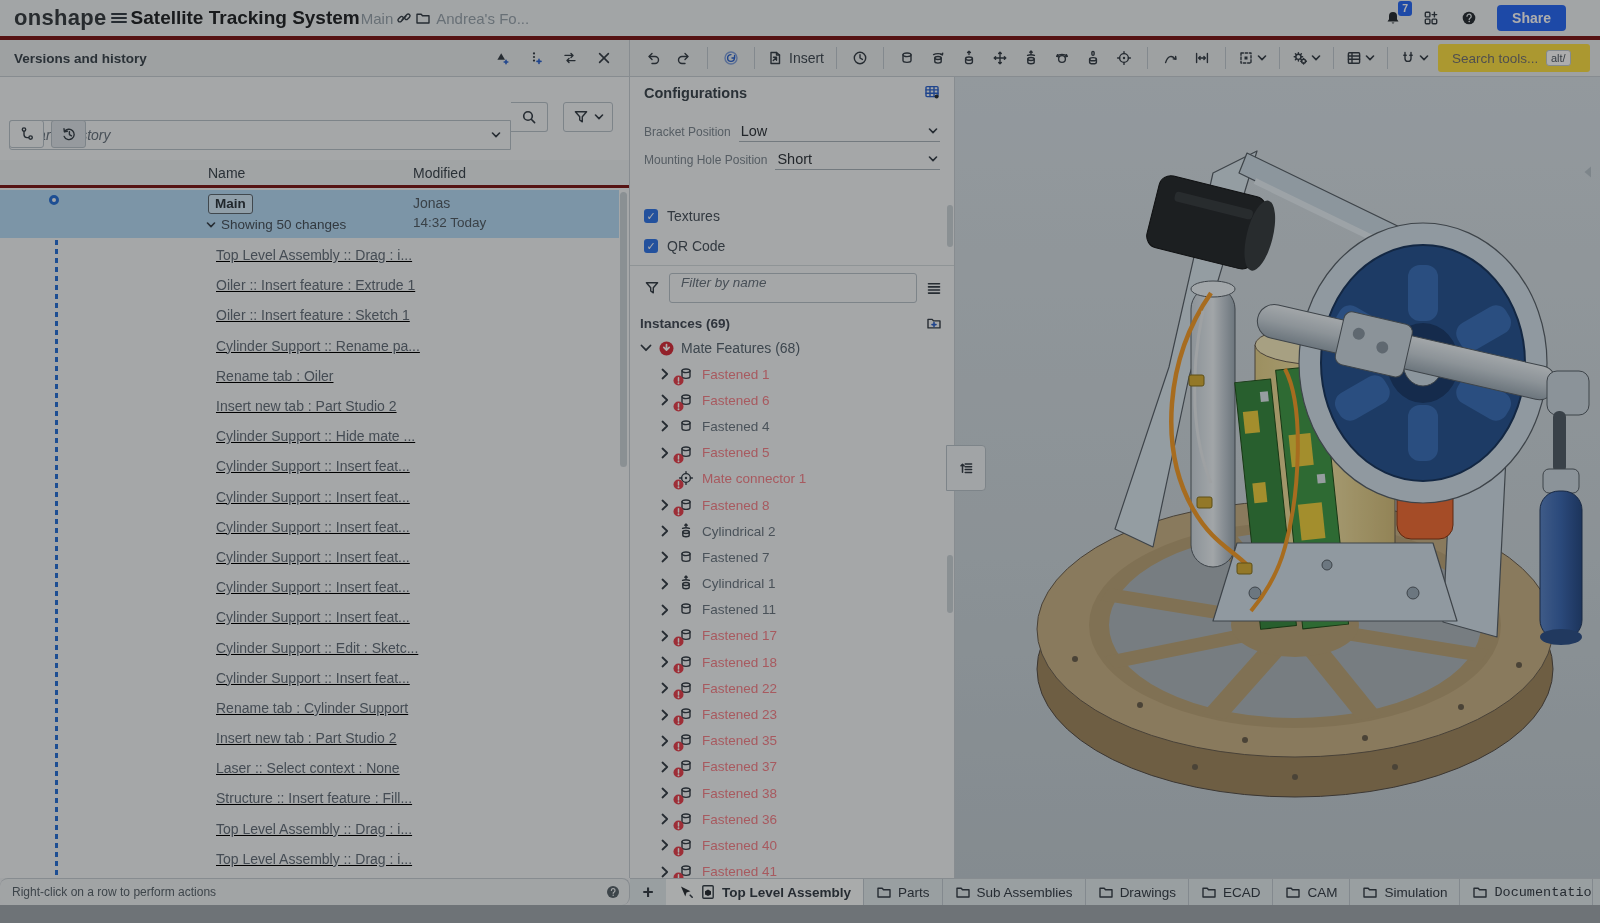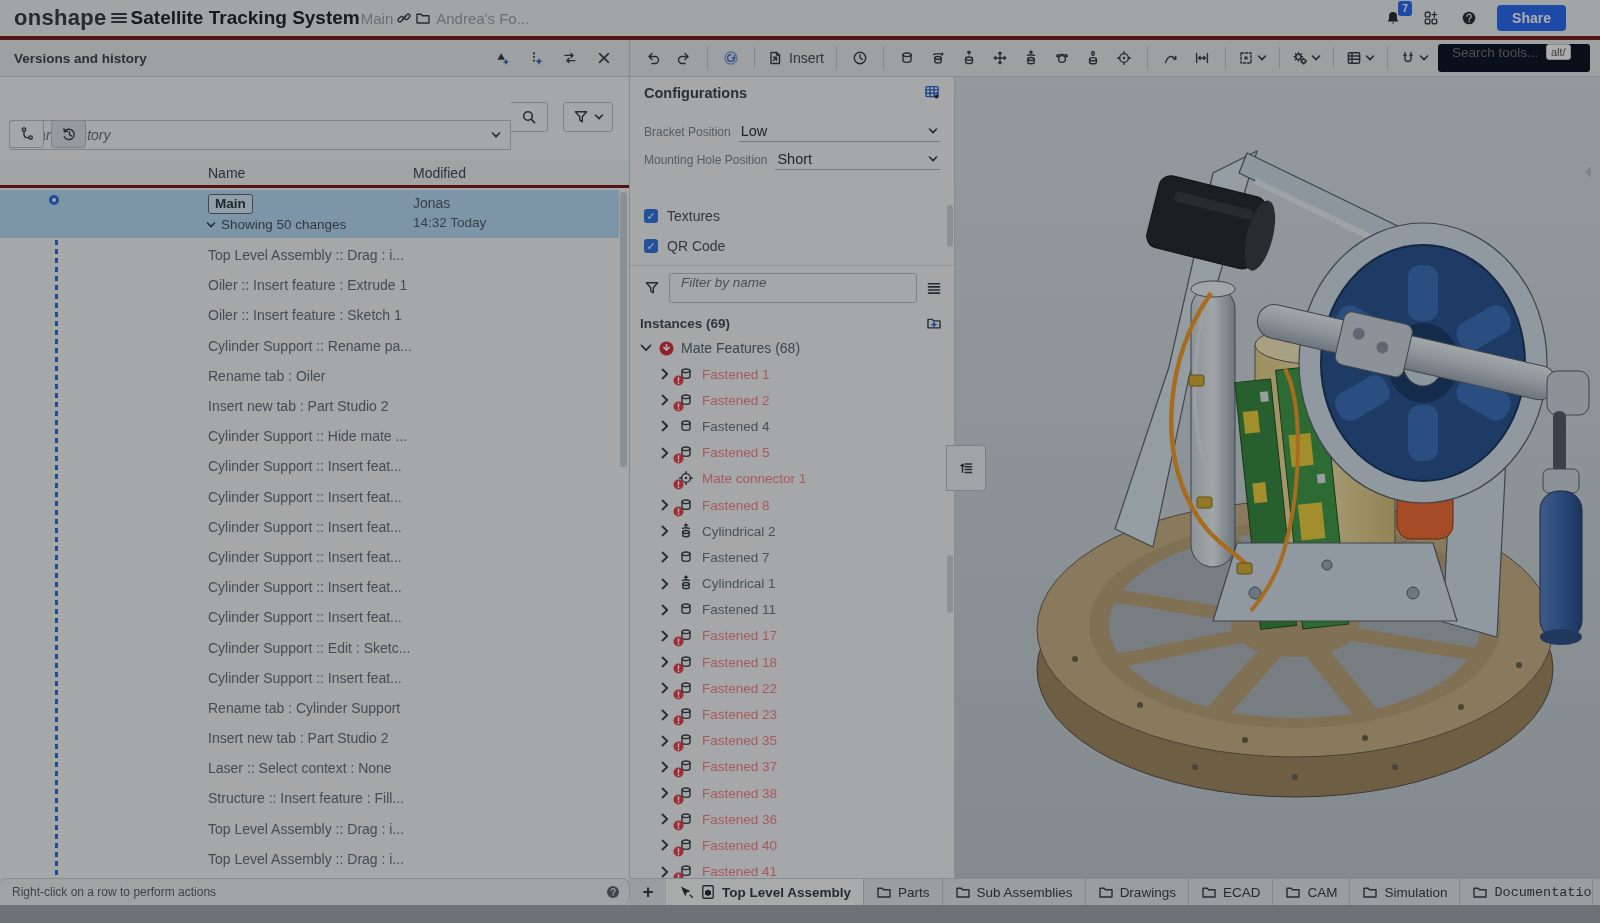--- a/index.html
+++ b/index.html
@@ -24,21 +24,21 @@
 
   
   .toolrow{height:37px;display:flex;background:#e9edef;border-bottom:1px solid #c7cfd4;}
   .vh-head{width:630px;flex:none;display:flex;align-items:center;padding:0 12px 0 14px;border-right:1px solid #c7cfd4;}
   .vh-title{font-size:13.5px;font-weight:700;color:#3f4951;}
   .vh-icons{margin-left:auto;display:flex;gap:8px;align-items:center;}
   .tbtn{min-width:26px;height:28px;display:inline-flex;align-items:center;justify-content:center;background:none;border:none;gap:3px;padding:0 2px;cursor:pointer;}
   .doc-toolbar{flex:1;display:flex;align-items:center;gap:5px;padding:0 10px;overflow:hidden;}
   .tsep{width:1px;height:22px;background:#c2cbd1;margin:0 5px;flex:none;}
   .tlabel{font-size:14px;color:#434d56;margin-left:3px;}
-  .search-tools{margin-left:auto;display:flex;align-items:flex-start;background:#0f172a;height:28px;padding:0 6px 0 12px;border-radius:3px;flex:none;width:152px;}
+  .search-tools{margin-left:auto;display:flex;align-items:center;background:#fde047;height:28px;padding:0 6px 0 12px;border-radius:3px;flex:none;width:152px;}
   .search-tools input{border:none;background:none;width:96px;font-size:13.5px;color:#6b7681;outline:none;font-family:inherit;}
   .key{background:#fff;border:1px solid #c3ccd2;border-radius:3px;font-size:11px;color:#525c65;padding:1px 4px;white-space:nowrap;}
 
   
   .content{position:relative;display:flex;height:801px;}
 
   
   .left-panel{position:relative;width:630px;flex:none;background:#f3f6f8;border-right:1px solid #c7cfd4;overflow:hidden;}
   .searchrow{position:absolute;top:7px;left:9px;display:flex;align-items:center;}
   .srch-input{width:502px;height:30px;border:1px solid #b9c3ca;border-radius:3px 0 0 3px;display:flex;align-items:center;padding:0 9px;background:#f3f6f8;margin-top:36px;}
@@ -53,21 +53,21 @@
   .col-name{position:absolute;left:208px;top:5px;}
   .col-mod{position:absolute;left:413px;top:5px;}
   .timeline{position:absolute;left:55px;top:136px;bottom:0;width:3px;background:repeating-linear-gradient(to bottom,#2b74d9 0 5px,rgba(0,0,0,0) 5px 9px);}
   .tl-node{position:absolute;left:49px;top:118px;width:10px;height:10px;border:3px solid #2b74d9;border-radius:50%;background:#f3f6f8;z-index:2;}
   .sel-row{position:absolute;top:113px;left:0;right:10px;height:48px;background:#b7dcf7;}
   .main-badge{display:inline-block;border:1px solid #5f6a73;border-radius:3px;padding:0 6px;font-size:13.5px;font-weight:600;color:#323b42;background:rgba(255,255,255,0.4);line-height:18px;}
   .sel-name{position:absolute;left:208px;top:4px;}
   .sel-changes{position:absolute;left:206px;top:27px;font-size:13.5px;color:#4a545e;display:flex;align-items:center;gap:5px;}
   .sel-author{position:absolute;left:413px;top:5px;font-size:14px;color:#556069;}
   .sel-time{position:absolute;left:413px;top:25px;font-size:13.5px;color:#556069;}
-  .hist-list{position:absolute;top:163px;left:0;right:10px;}
+  .hist-list{position:absolute;top:163px;left:8px;right:10px;text-decoration:underline;}
   .hist-row{height:30.2px;display:flex;align-items:center;padding-left:208px;font-size:14px;color:#66717c;white-space:nowrap;}
   .lscroll{position:absolute;right:2px;top:115px;width:7px;height:275px;background:#ccd4d9;border-radius:4px;}
 
   
   .config-panel{position:relative;width:325px;flex:none;background:#f3f6f8;border-right:1px solid #c7cfd4;overflow:hidden;}
   .cfg-title{position:absolute;top:8px;left:14px;font-size:14.5px;font-weight:700;color:#3f4951;}
   .cfg-tablebtn{position:absolute;top:5px;right:12px;}
   .cfg-fields{position:absolute;top:37px;left:14px;right:14px;}
   .cfg-row{display:flex;align-items:flex-end;height:28px;gap:8px;}
   .cfg-label{font-size:12px;color:#7f8a93;white-space:nowrap;padding-bottom:3px;}
@@ -682,21 +682,21 @@
                   <ellipse cx="8" cy="4.8" rx="4" ry="1.8"></ellipse>
                   <path d="M4 4.8v5.8a4 1.8 0 0 0 8 0V4.8"></path>
                 </svg>
               </span><span class="err-b ic">
                 <svg width="11" height="11" viewBox="0 0 11 11" fill="none" stroke="#39424b" stroke-width="1.4" stroke-linecap="round" stroke-linejoin="round">
                   <circle cx="5.5" cy="5.5" r="5" fill="#e84552" stroke="none"></circle>
                   <path d="M5.5 2.7v3.4" stroke="#fff" stroke-width="1.5"></path>
                   <circle cx="5.5" cy="8.2" r=".95" fill="#fff" stroke="none"></circle>
                 </svg>
               </span></span>
-            <span class="mlabel err">Fastened 2</span>
+            <span class="mlabel err">Fastened 6</span>
           </div>
           <div class="mate-row">
             <span class="chev ic">
               <svg width="8" height="12" viewBox="0 0 8 12" fill="none" stroke="#39424b" stroke-width="1.4" stroke-linecap="round" stroke-linejoin="round">
                 <path d="M1.5 1.5 6.2 6 1.5 10.5" stroke-width="1.8"></path>
               </svg>
             </span>
             <span class="mico"><span class="ic">
                 <svg width="16" height="16" viewBox="0 0 16 16" fill="none" stroke="#39424b" stroke-width="1.4" stroke-linecap="round" stroke-linejoin="round">
                   <ellipse cx="8" cy="4.8" rx="4" ry="1.8"></ellipse>

